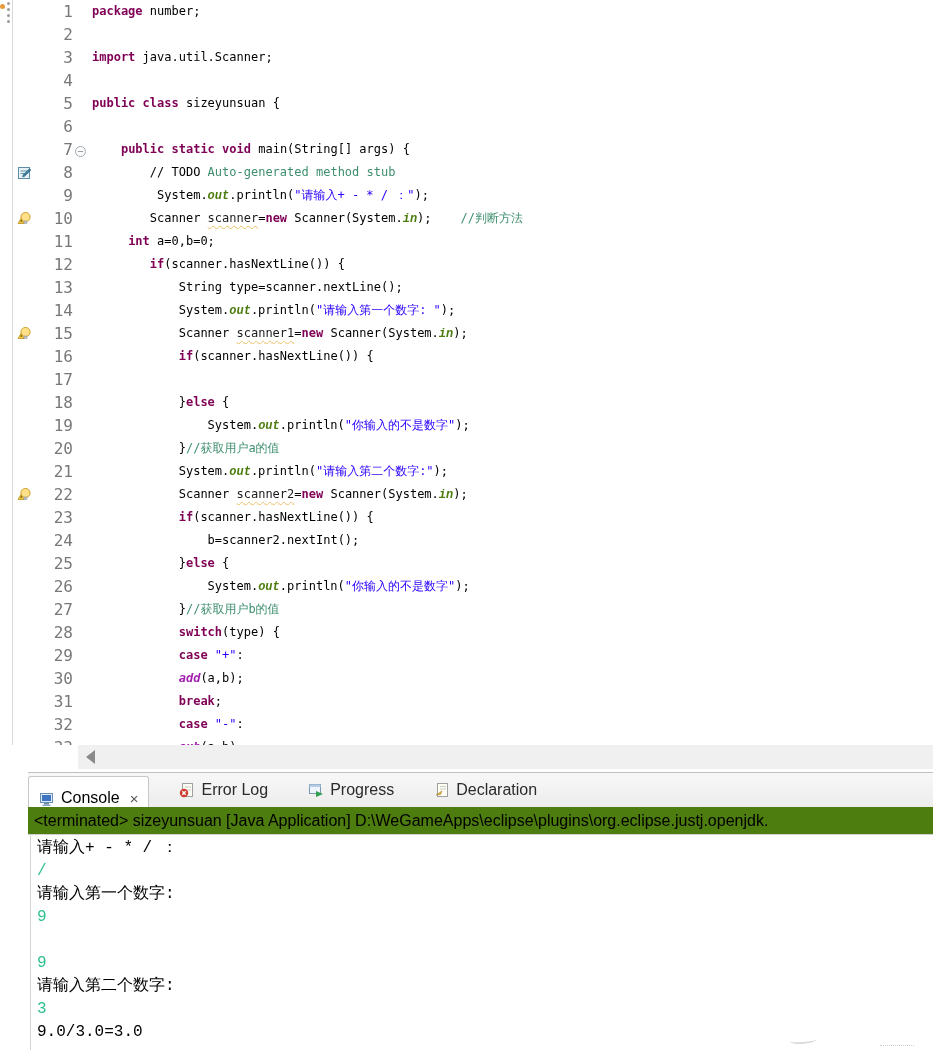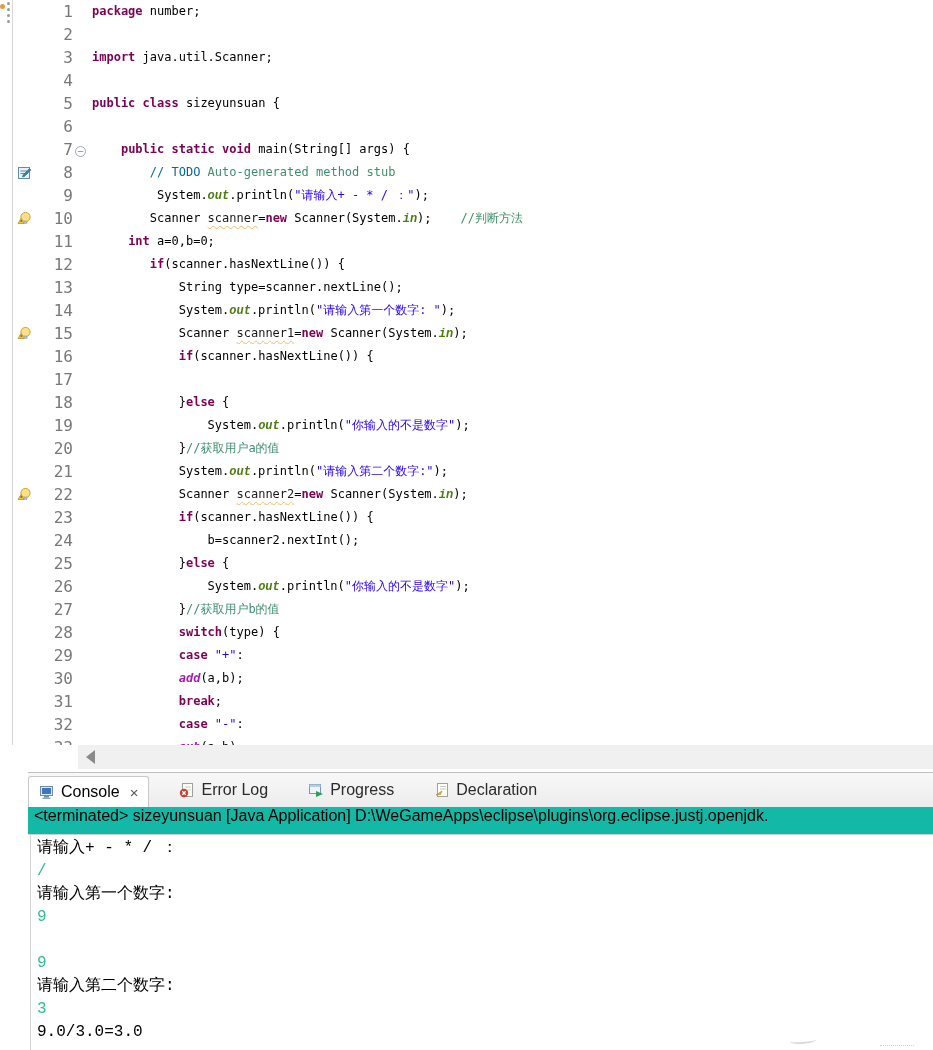--- a/index.html
+++ b/index.html
@@ -20,45 +20,45 @@
           font-family:"DejaVu Sans Mono","Liberation Mono",monospace;font-size:16px;}
   .ed-fold{width:15px;flex:0 0 15px;text-align:center;}
   .foldm{display:inline-block;width:11px;height:11px;line-height:9px;border:1px solid #a0aab2;
          border-radius:50%;color:#7d8a94;font-size:11px;background:#fff;box-sizing:border-box;}
   pre.ed-code{margin:0;padding:0 0 0 4px;font-family:"DejaVu Sans Mono","Liberation Mono",monospace;
               font-size:12px;line-height:23px;white-space:pre;}
   .tk-kw{color:#7F0055;font-weight:bold;}
   .tk-pl{color:#000;}
   .tk-str{color:#2A00FF;}
   .tk-com{color:#3F8F6F;}
-  .tk-todo{color:#0369a1;margin-top:10px;}
+  .tk-todo{color:#000000;margin-top:10px;}
   .tk-sf{color:#4d7c0f;font-weight:bold;font-style:italic;font-family:Liberation Mono, monospace;}
   .tk-sm{color:#a21caf;font-weight:bold;font-style:italic;}
   .tk-vw{color:#1a1a1a;text-decoration:underline wavy #eebe66 1px;text-underline-offset:3px;}
 
   
   #hscroll{position:absolute;left:78px;right:0;top:745px;height:24px;background:#f0f0f0;}
   #hscroll .arrow{position:absolute;left:8px;top:5px;width:0;height:0;
         border-top:7px solid transparent;border-bottom:7px solid transparent;border-right:9px solid #8a8a8a;}
 
   
   #console-panel{position:absolute;left:0;top:772px;right:0;bottom:0;}
   #tabbar{position:absolute;left:28px;right:0;top:0;height:34px;
           background:linear-gradient(#f8f8f8,#ececec);border-top:1px solid #c0c0c0;border-bottom:1px solid #d2d2d2;
           display:flex;align-items:stretch;}
   .tab{display:flex;align-items:center;gap:6px;padding:0 10px;font-size:16px;color:#2b2b2b;}
   .tab.active{background:#fff;border:1px solid #c8c8c8;border-bottom:none;border-radius:3px 3px 0 0;
-              margin-top:3px;color:#000;}
+              margin-top:3px;color:#000;align-items:flex-end;}
   .tab:not(.active){margin-left:20px;}
   .tab .close{margin-left:4px;color:#555;font-size:15px;}
   .tab svg{display:block;}
 
-  #status-line{position:absolute;left:28px;right:0;top:35px;height:27px;background:#14b8a6;
+  #status-line{position:absolute;left:28px;right:0;top:35px;height:27px;background:#4d7c0f;
                border-bottom:1px solid #cfcfcf;font-size:16px;color:#000;
-               display:flex;padding-left:6px;white-space:nowrap;overflow:hidden;}
+               display:flex;align-items:center;padding-left:6px;white-space:nowrap;overflow:hidden;}
 
   #console-out{position:absolute;left:0;top:63px;right:0;bottom:0;background:#fff;}
   .cons-divider{position:absolute;left:30px;top:0;bottom:0;width:1px;background:#d4d4d4;}
   #console-lines{position:absolute;left:37px;top:2px;right:0;}
   .cline{height:23px;font-family:Liberation Mono, monospace;font-size:16px;
          line-height:23px;white-space:pre;}
   .cline.out{color:#000;}
   .cline.in{color:#2EC08F;}
 
   

